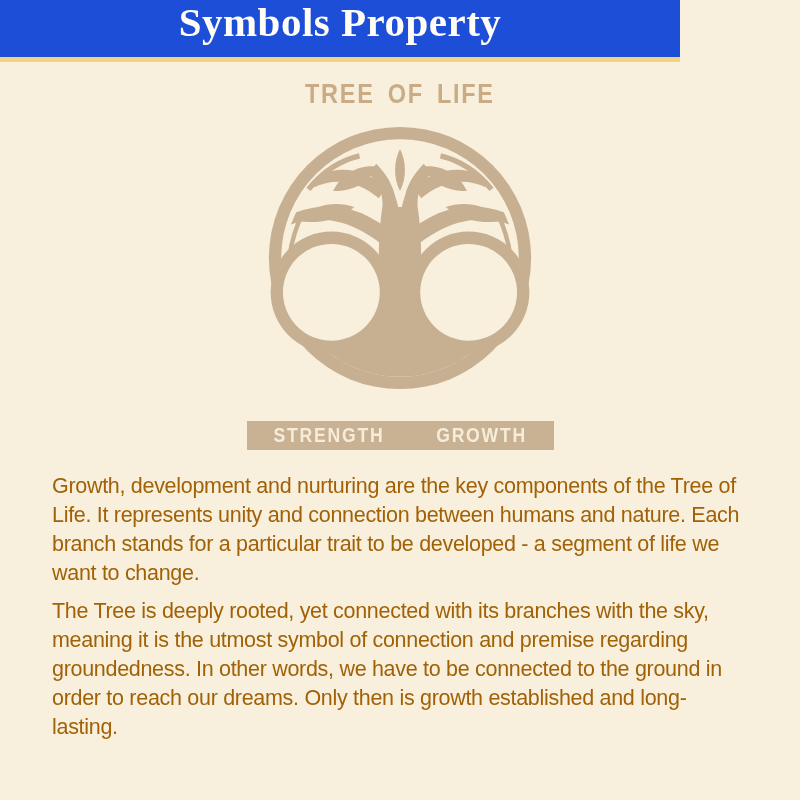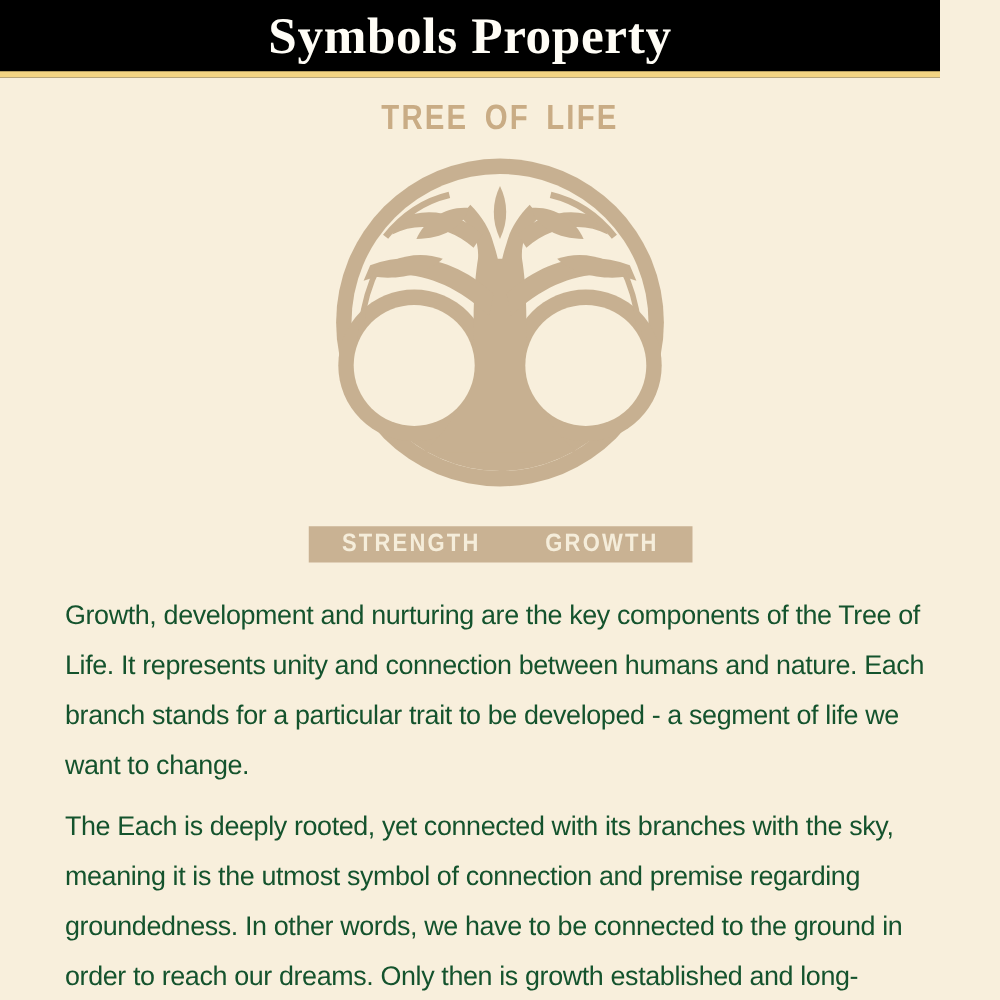--- a/index.html
+++ b/index.html
@@ -2,24 +2,24 @@
 <html><head>
 <meta charset="utf-8">
 <style>
   html,body { margin:0; padding:0; }
   body {
     width:800px; height:800px; overflow:hidden;
     background:#f8efdc;
     font-family:"Liberation Sans", sans-serif;
   }
   .header {
-    width:752px; height:57px;
-    background:#000000;
+    width:680px; height:57px;
+    background:#1d4ed8;
     border-bottom:5px solid #f2d382;
-    display:flex; align-items:center; justify-content:center;
+    display:flex; justify-content:center;
   }
   .header-title {
     font-family:"Liberation Serif", serif;
     font-weight:700;
     font-size:41px;
     color:#fffdf6;
     letter-spacing:.5px;
     margin-top:-2px;
   }
   .symbol-title-wrap { text-align:center; margin-top:16px; height:30px; }
@@ -45,23 +45,23 @@
     display:inline-block;
     font-weight:700;
     font-size:20px;
     letter-spacing:2px;
     color:#f5edda;
     transform:scaleX(.88);
   }
   .body-text { margin:22px 0 0 52px; width:700px; }
   .para {
     font-size:21.5px;
-    line-height:40px;
+    line-height:29px;
     letter-spacing:-.3px;
-    color:#14532d;
+    color:#a16207;
     margin:0 0 9px 0;
   }
 </style>
 </head>
 <body>
 
 <div class="header">
   <div class="header-title">Symbols Property</div>
 </div>
 
@@ -121,14 +121,14 @@
   </svg>
 </div>
 
 <div class="banner">
   <span class="banner-word">STRENGTH</span>
   <span class="banner-word">GROWTH</span>
 </div>
 
 <div class="body-text">
   <p class="para">Growth, development and nurturing are the key components of the Tree of Life. It represents unity and connection between humans and nature. Each branch stands for a particular trait to be developed - a segment of life we want to change.</p>
-  <p class="para">The Each is deeply rooted, yet connected with its branches with the sky, meaning it is the utmost symbol of connection and premise regarding groundedness. In other words, we have to be connected to the ground in order to reach our dreams. Only then is growth established and long-lasting.</p>
+  <p class="para">The Tree is deeply rooted, yet connected with its branches with the sky, meaning it is the utmost symbol of connection and premise regarding groundedness. In other words, we have to be connected to the ground in order to reach our dreams. Only then is growth established and long-lasting.</p>
 </div>
 
 </body></html>

